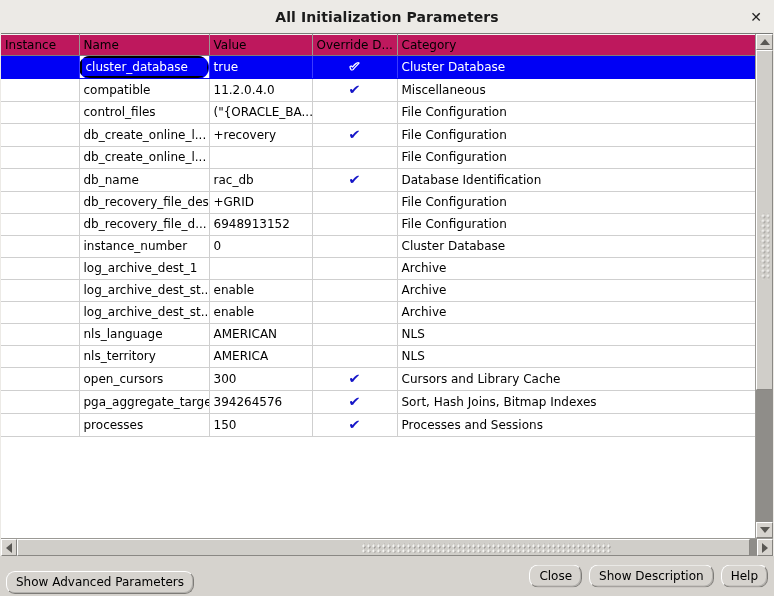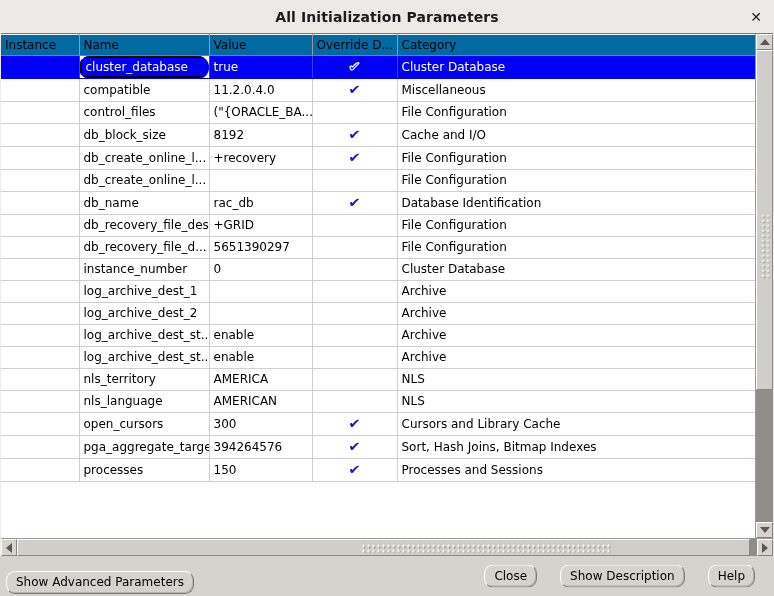--- a/index.html
+++ b/index.html
@@ -67,21 +67,21 @@
     background:#fff;
   }
   table.grid col.c-instance{width:78px;}
   table.grid col.c-name{width:130px;}
   table.grid col.c-value{width:103px;}
   table.grid col.c-override{width:85px;}
   table.grid col.c-category{width:359px;}
 
   thead th{
     height:21px;
-    background:#0369a1;
+    background:#be185d;
     border-right:1px solid #9b9995;
     border-bottom:1px solid #7f7d7a;
     border-top:1px solid #f4f3f1;
     text-align:left;
     font-weight:normal;
     font-size:12px;
     padding:0 0 0 4px;
     color:#000;
     white-space:nowrap;
     overflow:hidden;
@@ -266,23 +266,23 @@
     font-size:12px;
     color:#000;
     padding:3px 9px 4px 9px;
     cursor:pointer;
     white-space:nowrap;
     font-family:"DejaVu Sans","Liberation Sans",sans-serif;
     line-height:14px;
     box-shadow:inset -1px -1px 0 #b3b1ad;
   }
   #right-buttons{
-    position:absolute;right:19px;top:50%;
+    position:absolute;right:6px;top:50%;
     transform:translateY(-50%);
-    display:flex;gap:23px;align-items:center;
+    display:flex;gap:7px;align-items:center;
   }
   #left-buttons{display:flex;align-items:flex-start;margin-top:12px;}
 </style>
 </head>
 <body>
 
 <div id="window">
 
   <div id="titlebar">
     <div id="title-text">All Initialization Parameters</div>
@@ -327,27 +327,20 @@
               </tr>
               <tr>
                 <td></td>
                 <td>control_files</td>
                 <td>("{ORACLE_BA...</td>
                 <td class="ck"></td>
                 <td>File Configuration</td>
               </tr>
               <tr>
                 <td></td>
-                <td>db_block_size</td>
-                <td>8192</td>
-                <td class="ck"><span class="check">✔</span></td>
-                <td>Cache and I/O</td>
-              </tr>
-              <tr>
-                <td></td>
                 <td>db_create_online_l...</td>
                 <td>+recovery</td>
                 <td class="ck"><span class="check">✔</span></td>
                 <td>File Configuration</td>
               </tr>
               <tr>
                 <td></td>
                 <td>db_create_online_l...</td>
                 <td></td>
                 <td class="ck"></td>
@@ -363,70 +356,63 @@
               <tr>
                 <td></td>
                 <td>db_recovery_file_dest</td>
                 <td>+GRID</td>
                 <td class="ck"></td>
                 <td>File Configuration</td>
               </tr>
               <tr>
                 <td></td>
                 <td>db_recovery_file_d...</td>
-                <td>5651390297</td>
+                <td>6948913152</td>
                 <td class="ck"></td>
                 <td>File Configuration</td>
               </tr>
               <tr>
                 <td></td>
                 <td>instance_number</td>
                 <td>0</td>
                 <td class="ck"></td>
                 <td>Cluster Database</td>
               </tr>
               <tr>
                 <td></td>
                 <td>log_archive_dest_1</td>
                 <td></td>
                 <td class="ck"></td>
                 <td>Archive</td>
               </tr>
               <tr>
                 <td></td>
-                <td>log_archive_dest_2</td>
-                <td></td>
-                <td class="ck"></td>
-                <td>Archive</td>
-              </tr>
-              <tr>
-                <td></td>
                 <td>log_archive_dest_st...</td>
                 <td>enable</td>
                 <td class="ck"></td>
                 <td>Archive</td>
               </tr>
               <tr>
                 <td></td>
                 <td>log_archive_dest_st...</td>
                 <td>enable</td>
                 <td class="ck"></td>
                 <td>Archive</td>
               </tr>
               <tr>
                 <td></td>
+                <td>nls_language</td>
+                <td>AMERICAN</td>
+                <td class="ck"></td>
+                <td>NLS</td>
+              </tr>
+              <tr>
+                <td></td>
                 <td>nls_territory</td>
                 <td>AMERICA</td>
-                <td class="ck"></td>
-                <td>NLS</td>
-              </tr>
-              <tr>
-                <td></td>
-                <td>nls_language</td>
-                <td>AMERICAN</td>
                 <td class="ck"></td>
                 <td>NLS</td>
               </tr>
               <tr>
                 <td></td>
                 <td>open_cursors</td>
                 <td>300</td>
                 <td class="ck"><span class="check">✔</span></td>
                 <td>Cursors and Library Cache</td>
               </tr>

